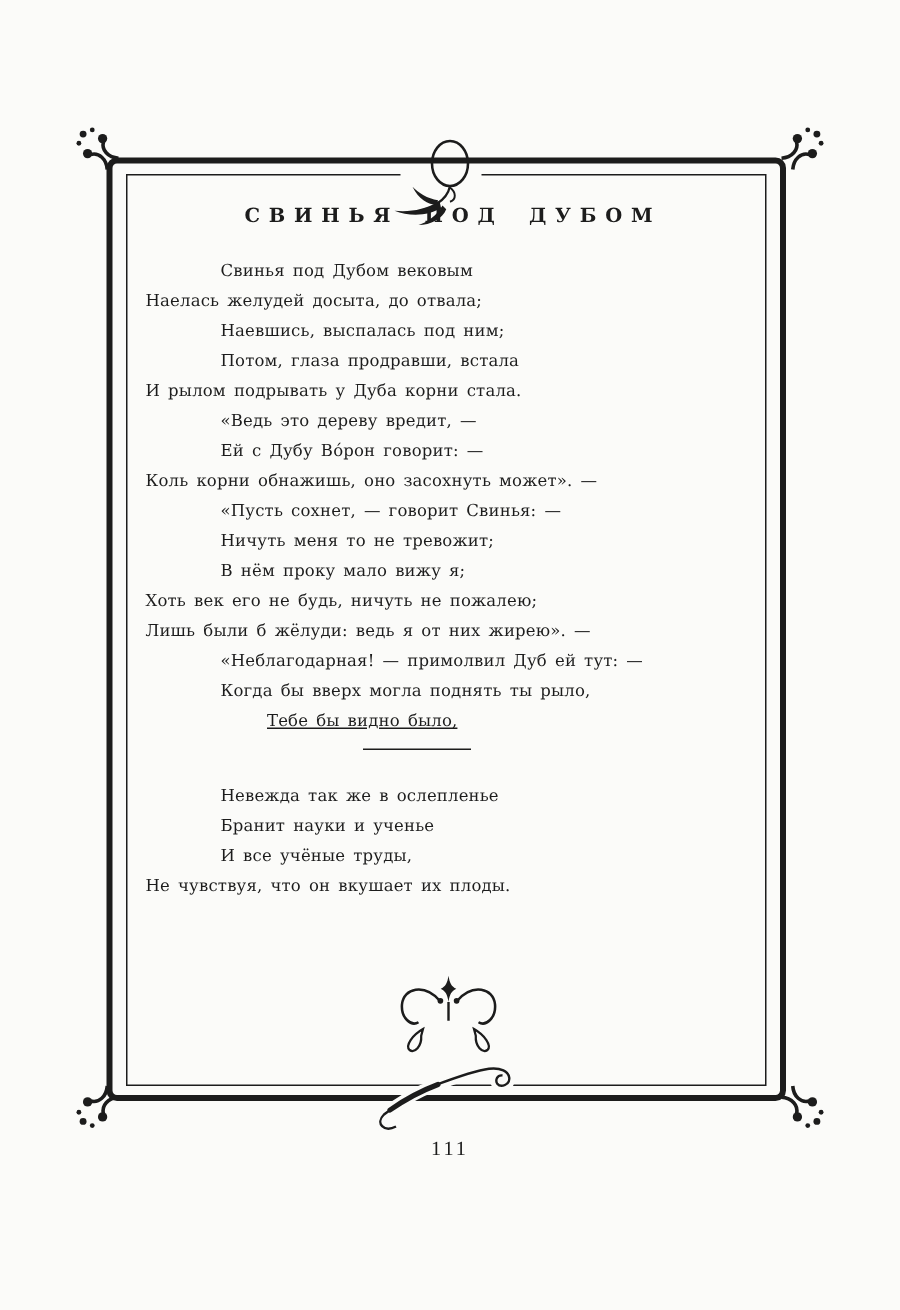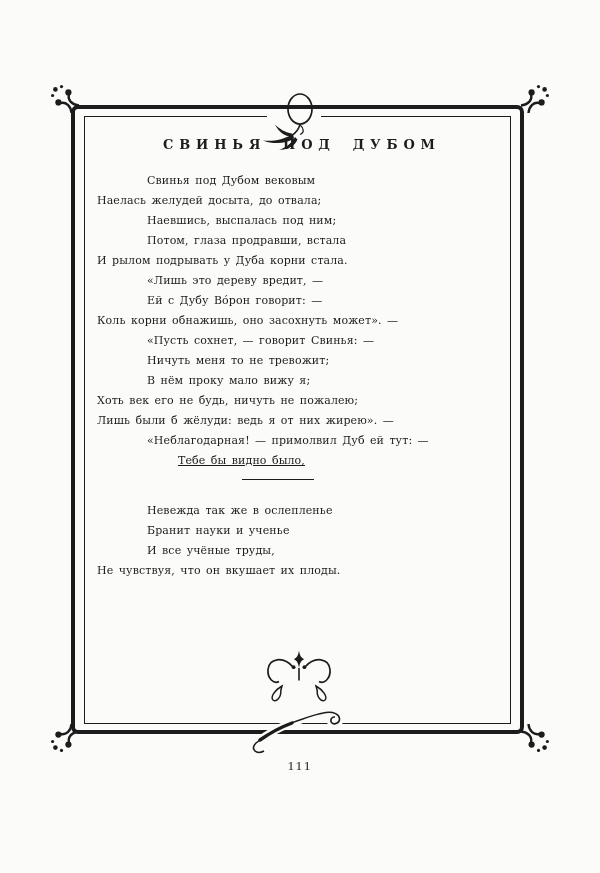--- a/index.html
+++ b/index.html
@@ -131,29 +131,30 @@
 
   <div class="content">
     <div class="poem-title">СВИНЬЯ ПОД ДУБОМ</div>
 
     <div class="verse">
       <div class="vline" data-indent="1">Свинья под Дубом вековым</div>
       <div class="vline" data-indent="0">Наелась желудей досыта, до отвала;</div>
       <div class="vline" data-indent="1">Наевшись, выспалась под ним;</div>
       <div class="vline" data-indent="1">Потом, глаза продравши, встала</div>
       <div class="vline" data-indent="0">И рылом подрывать у Дуба корни стала.</div>
-      <div class="vline" data-indent="1">«Лишь это дереву вредит, —</div>
+      <div class="vline" data-indent="1">«Ведь это дереву вредит, —</div>
       <div class="vline" data-indent="1">Ей с Дубу Во́рон говорит: —</div>
       <div class="vline" data-indent="0">Коль корни обнажишь, оно засохнуть может». —</div>
       <div class="vline" data-indent="1">«Пусть сохнет, — говорит Свинья: —</div>
       <div class="vline" data-indent="1">Ничуть меня то не тревожит;</div>
       <div class="vline" data-indent="1">В нём проку мало вижу я;</div>
       <div class="vline" data-indent="0">Хоть век его не будь, ничуть не пожалею;</div>
       <div class="vline" data-indent="0">Лишь были б жёлуди: ведь я от них жирею». —</div>
       <div class="vline" data-indent="1">«Неблагодарная! — примолвил Дуб ей тут: —</div>
+      <div class="vline" data-indent="1">Когда бы вверх могла поднять ты рыло,</div>
       <div class="vline" data-indent="2">Тебе бы видно было,</div>
     </div>
 
     <div class="divider"></div>
 
     <div class="verse moral">
       <div class="vline" data-indent="1">Невежда так же в ослепленье</div>
       <div class="vline" data-indent="1">Бранит науки и ученье</div>
       <div class="vline" data-indent="1">И все учёные труды,</div>
       <div class="vline" data-indent="0">Не чувствуя, что он вкушает их плоды.</div>

